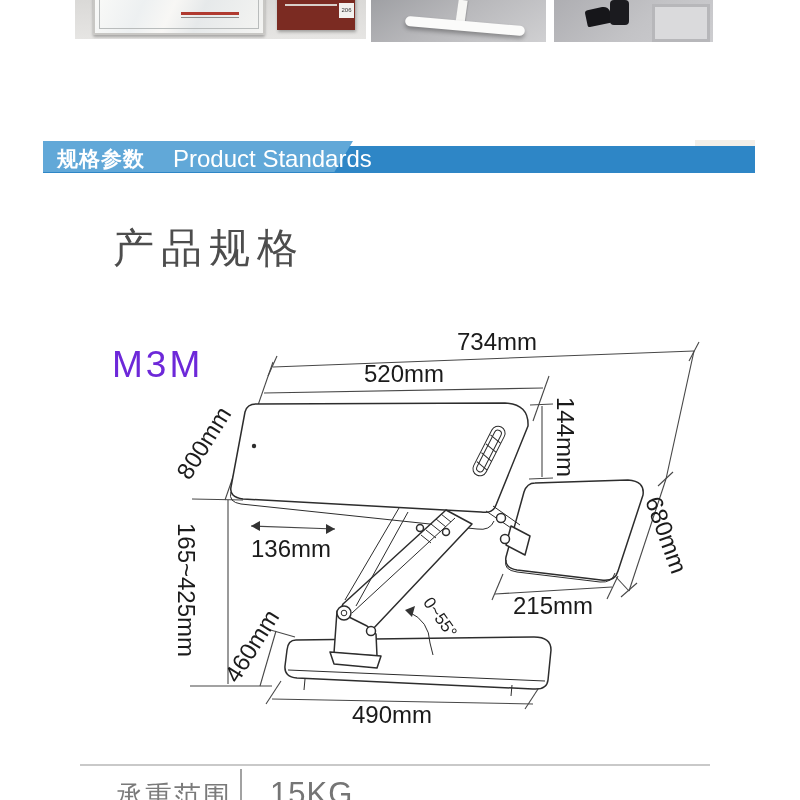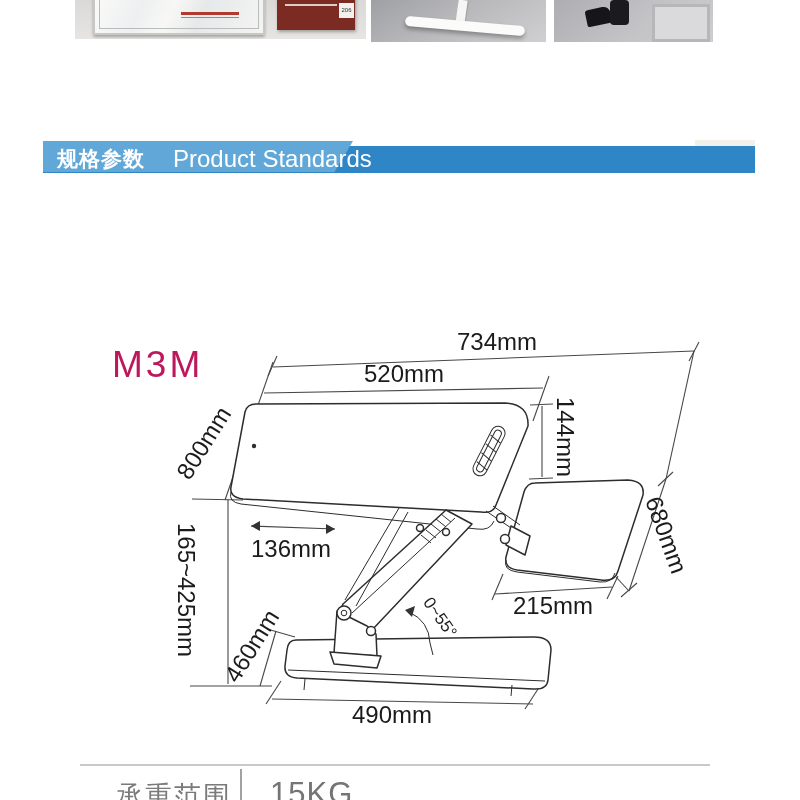--- a/index.html
+++ b/index.html
@@ -34,21 +34,21 @@
   .banner-bar{position:absolute;left:0;top:6px;width:100%;height:27px;background:#2e86c6;}
   .banner-accent{position:absolute;left:0;top:1px;width:310px;height:31px;background:#61a8d8;
                  clip-path:polygon(0 0,100% 0,94% 100%,0 100%);}
   .banner-strip{position:absolute;left:652px;top:0;width:60px;height:6px;background:#f3efe9;}
   .banner-text{position:absolute;left:14px;top:6px;height:27px;display:flex;align-items:flex-end;gap:28px;color:#fff;z-index:2;white-space:nowrap;}
   .banner-cn{font-size:21px;font-weight:700;letter-spacing:1px;}
   .banner-en{font-size:24px;font-weight:400;}
 
   
   .heading{position:absolute;left:113px;top:221px;font-size:41px;color:#4d4d4d;letter-spacing:7px;}
-  .model{position:absolute;left:112px;top:344px;font-size:37px;color:#be185d;letter-spacing:3px;}
+  .model{position:absolute;left:112px;top:344px;font-size:37px;color:#6d28d9;letter-spacing:3px;}
 
   
   .diagram{position:absolute;left:0;top:0;width:800px;height:800px;}
   .fillw{fill:#fff;stroke:#2d2d2d;stroke-width:1.5;stroke-linejoin:round;}
   .thin{fill:none;stroke:#2d2d2d;stroke-width:1;}
   .dim{fill:none;stroke:#474747;stroke-width:1.1;}
   .ah{fill:#333;stroke:none;}
   .dim-label{font-family:"Liberation Sans",sans-serif;font-size:24px;fill:#1b1b1b;}
   .dim-label-sm{font-family:"Liberation Sans",sans-serif;font-size:17px;fill:#1b1b1b;}
 
@@ -86,20 +86,21 @@
   <div class="banner">
     <div class="banner-strip"></div>
     <div class="banner-bar"></div>
     <div class="banner-accent"></div>
     <div class="banner-text">
       <span class="banner-cn">规格参数</span>
       <span class="banner-en">Product Standards</span>
     </div>
   </div>
 
+  <div class="heading">产品规格</div>
   <div class="model">M3M</div>
 
   <svg class="diagram" viewBox="0 0 800 800">
     <g>
       <path class="dim" d="M225,500 L273,362"></path>
       <path class="dim" d="M273,367 L694,351"></path>
       <path class="dim" d="M277,356 L268,376"></path>
       <path class="dim" d="M699,342 L689,361"></path>
       <path class="dim" d="M694,351 L666,479"></path>
       <path class="dim" d="M264,393 L543,388"></path>

